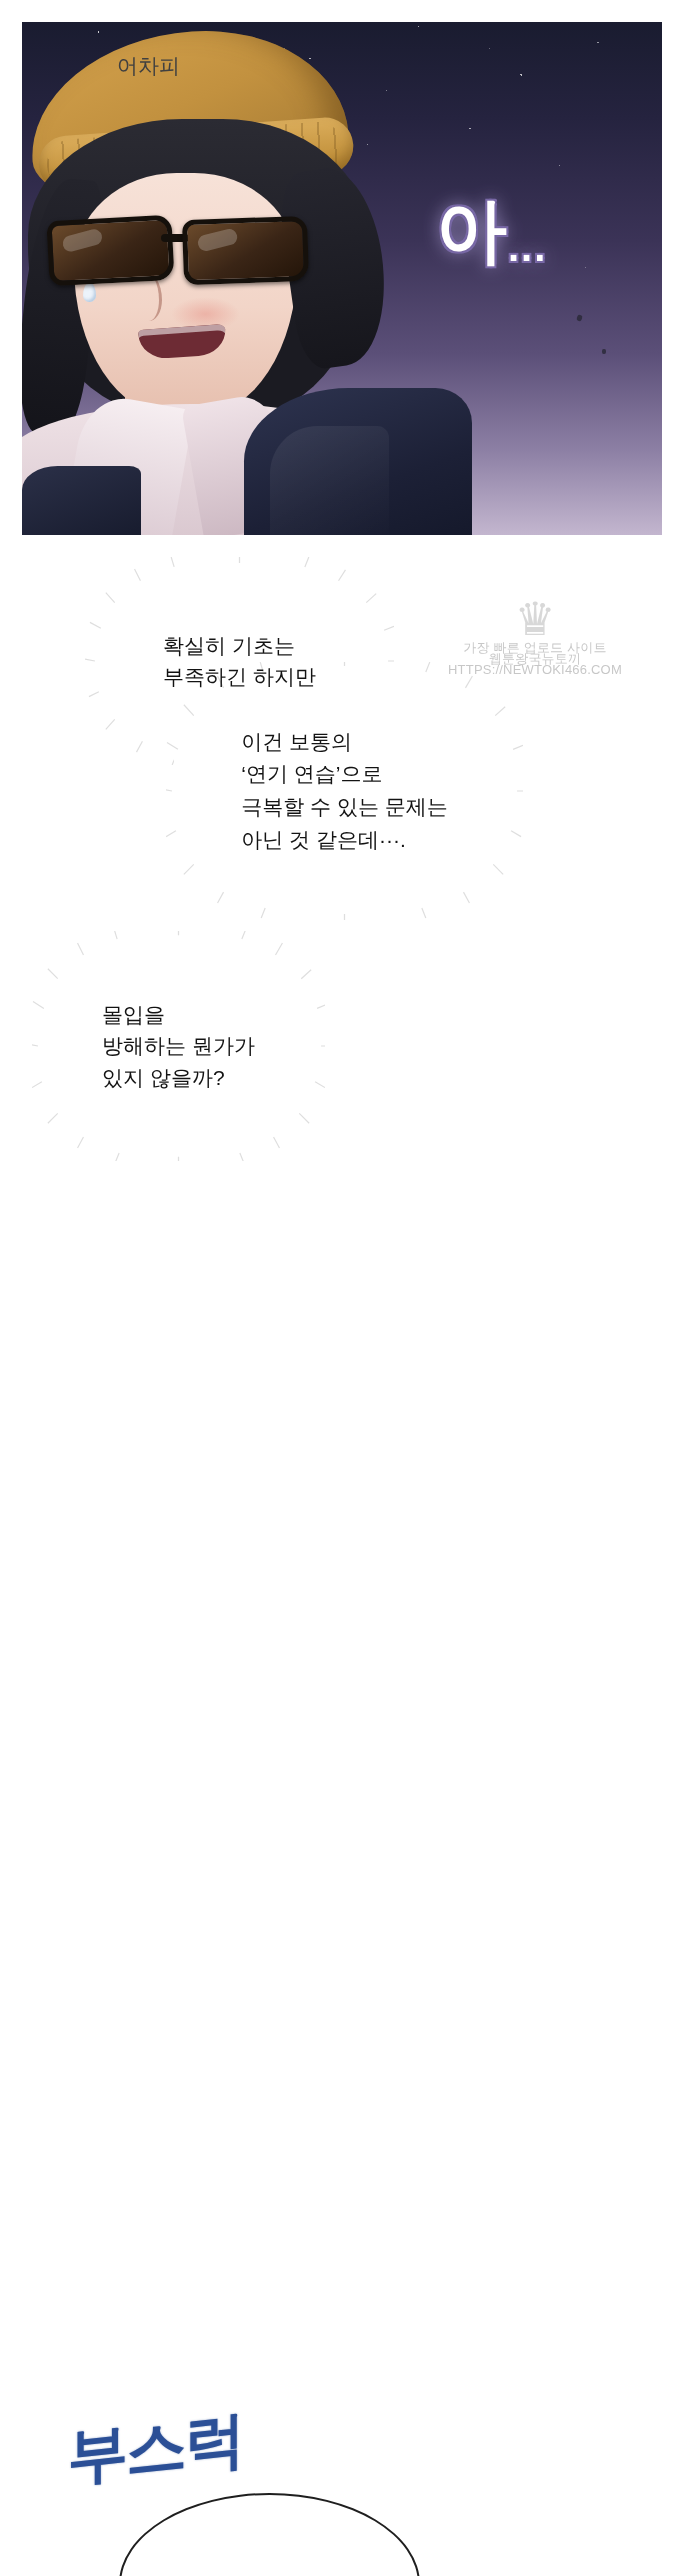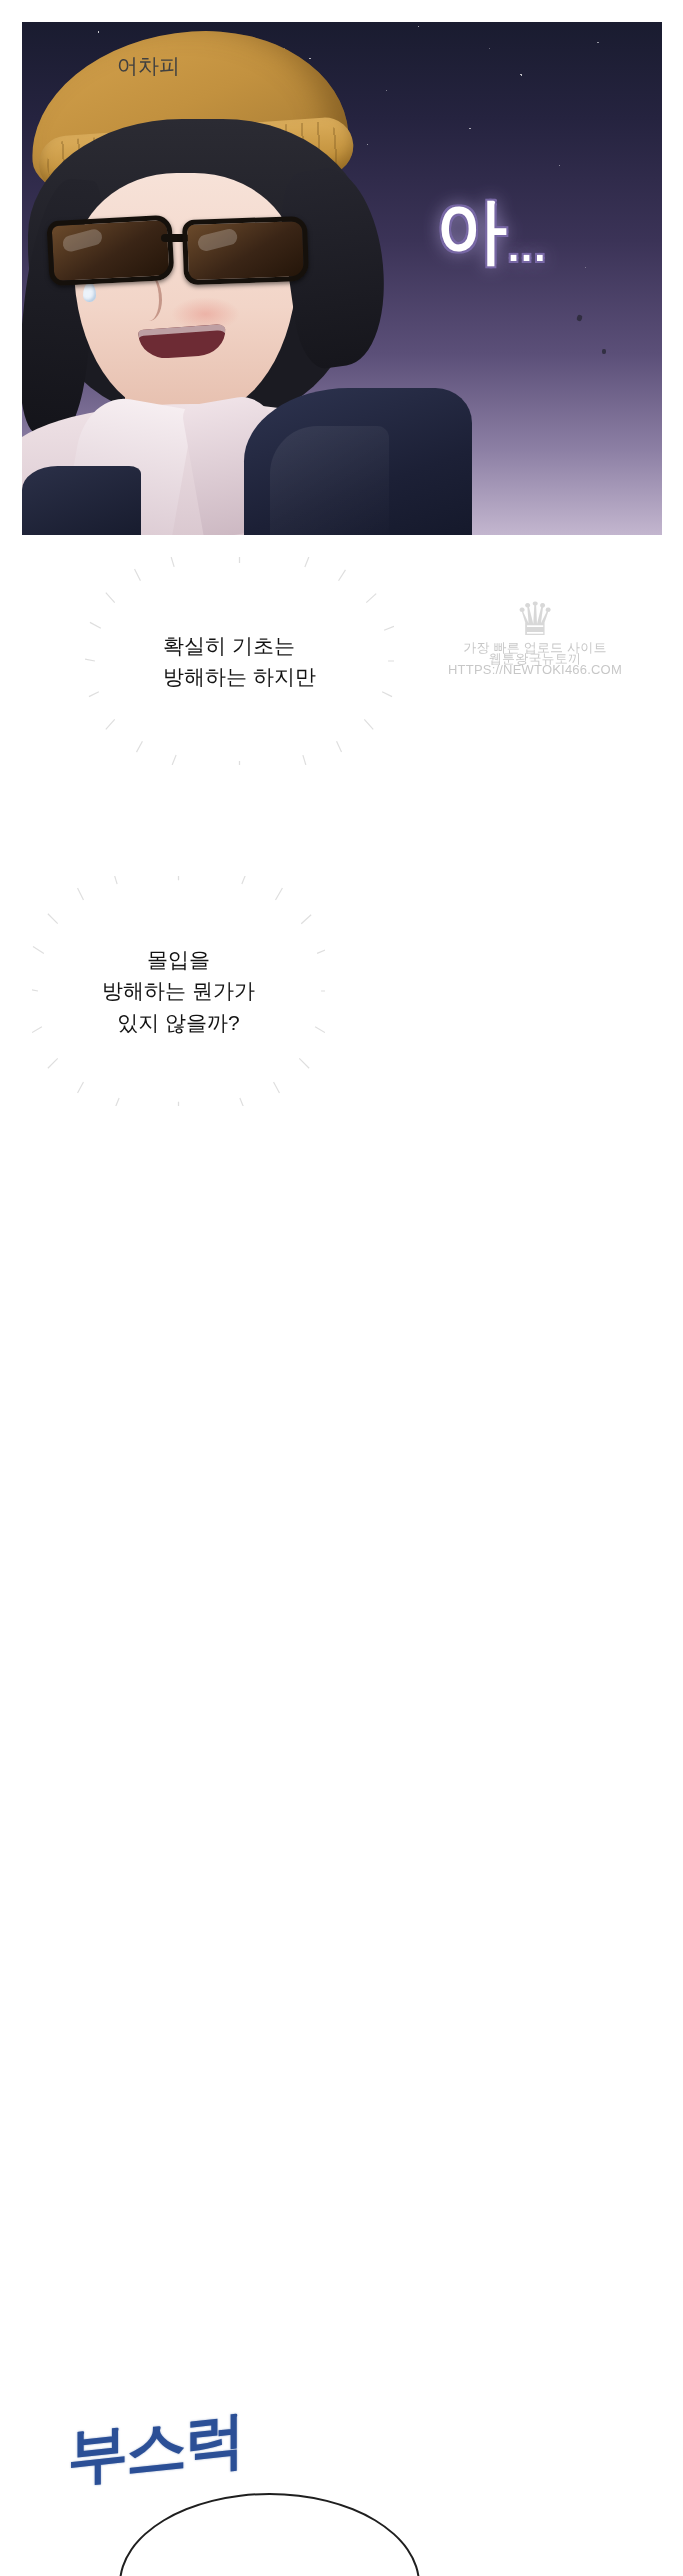--- a/index.html
+++ b/index.html
@@ -431,32 +431,56 @@
       </g>
       <g stroke="#d8d8d8" stroke-width="1.2" fill="none" opacity="0.85">
         <path d="M10 105 L0 103 M16 72 L5 66 M30 46 L21 36 M56 24 L50 12 M90 10 L87 0
                  M156 6 L156 -4 M222 10 L226 0 M256 24 L263 13 M284 46 L294 37
                  M302 74 L312 70 M306 105 L316 105 M300 136 L310 141 M282 164 L291 174
                  M254 186 L259 197 M220 200 L223 210 M156 206 L156 216 M92 200 L88 210
                  M58 186 L52 197 M30 164 L21 174 M14 136 L4 141"></path>
       </g>
     </svg>
     <div class="bubble-text" style="position:absolute; inset:0; display:flex; align-items:center; justify-content:center; font-size:21px; color:#131313; line-height:1.5;">확실히 기초는
-방해하는 하지만</div>
+부족하긴 하지만</div>
   </div>
 
   <div class="watermark">
     <div class="wm-mark">♛</div>
     <div class="wm-line">가장 빠른 업로드 사이트</div>
     <div class="wm-line">웹툰왕국뉴토끼</div>
     <div class="wm-line">HTTPS://NEWTOKI466.COM</div>
   </div>
 
-
-  <div style="position:absolute; left:32px; top:876px; width:293px; height:230px;text-align:center;">
+  <div style="position:absolute; left:166px; top:662px; width:357px; height:258px;">
+    <svg viewBox="0 0 360 260" width="357" height="258" style="position:absolute; inset:0;">
+      <g fill="#ffffff" stroke="#ffffff" stroke-width="1">
+        <ellipse cx="180" cy="130" rx="174" ry="120"></ellipse>
+        <ellipse cx="66" cy="86" rx="60" ry="50"></ellipse>
+        <ellipse cx="294" cy="84" rx="62" ry="52"></ellipse>
+        <ellipse cx="72" cy="184" rx="60" ry="50"></ellipse>
+        <ellipse cx="290" cy="184" rx="62" ry="50"></ellipse>
+        <ellipse cx="180" cy="48" rx="86" ry="42"></ellipse>
+        <ellipse cx="180" cy="214" rx="88" ry="42"></ellipse>
+      </g>
+      <g stroke="#d8d8d8" stroke-width="1.2" fill="none" opacity="0.85">
+        <path d="M6 130 L-4 128 M12 88 L1 81 M28 54 L18 43 M58 26 L52 14 M98 10 L95 0
+                 M180 4 L180 -6 M262 10 L266 0 M302 26 L309 14 M332 54 L342 45
+                 M350 88 L360 84 M354 130 L364 130 M348 170 L358 176 M330 204 L340 214
+                 M300 232 L306 243 M258 248 L262 258 M180 254 L180 264 M100 248 L96 258
+                 M58 232 L52 243 M28 204 L18 214 M10 170 L0 176"></path>
+      </g>
+    </svg>
+    <div class="bubble-text" style="position:absolute; inset:0; display:flex; align-items:center; justify-content:center; font-size:21px; color:#131313; line-height:1.55;">이건 보통의
+‘연기 연습’으로
+극복할 수 있는 문제는
+아닌 것 같은데···.</div>
+  </div>
+
+  <div style="position:absolute; left:32px; top:931px; width:293px; height:230px;">
     <svg viewBox="0 0 296 232" width="293" height="230" style="position:absolute; inset:0;">
       <g fill="#ffffff" stroke="#ffffff" stroke-width="1">
         <ellipse cx="148" cy="116" rx="142" ry="106"></ellipse>
         <ellipse cx="54" cy="76" rx="52" ry="46"></ellipse>
         <ellipse cx="242" cy="76" rx="52" ry="46"></ellipse>
         <ellipse cx="58" cy="162" rx="52" ry="46"></ellipse>
         <ellipse cx="240" cy="162" rx="52" ry="46"></ellipse>
         <ellipse cx="148" cy="42" rx="72" ry="38"></ellipse>
         <ellipse cx="148" cy="192" rx="74" ry="38"></ellipse>
       </g>

